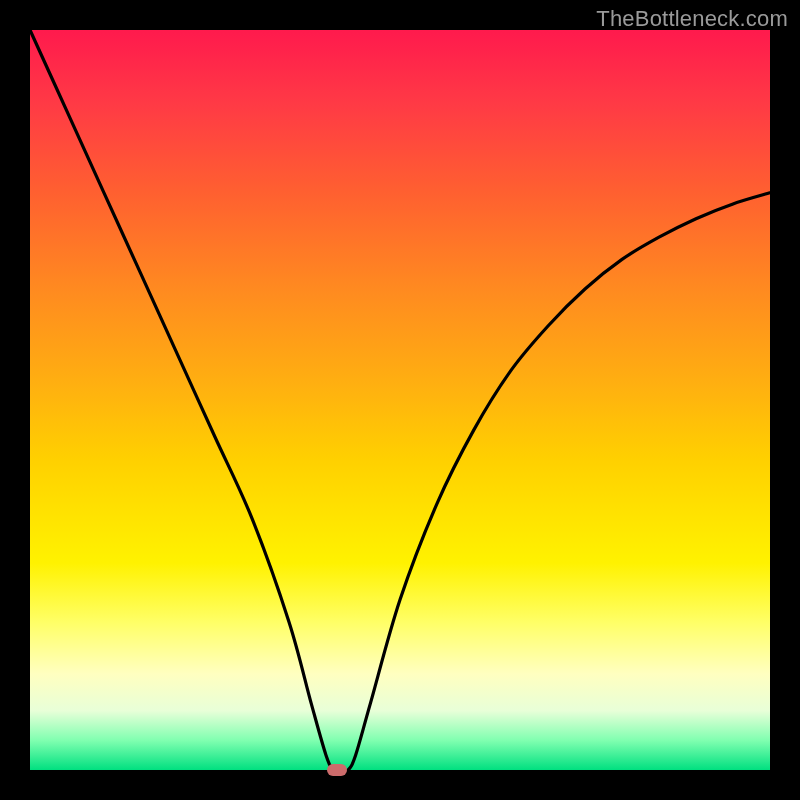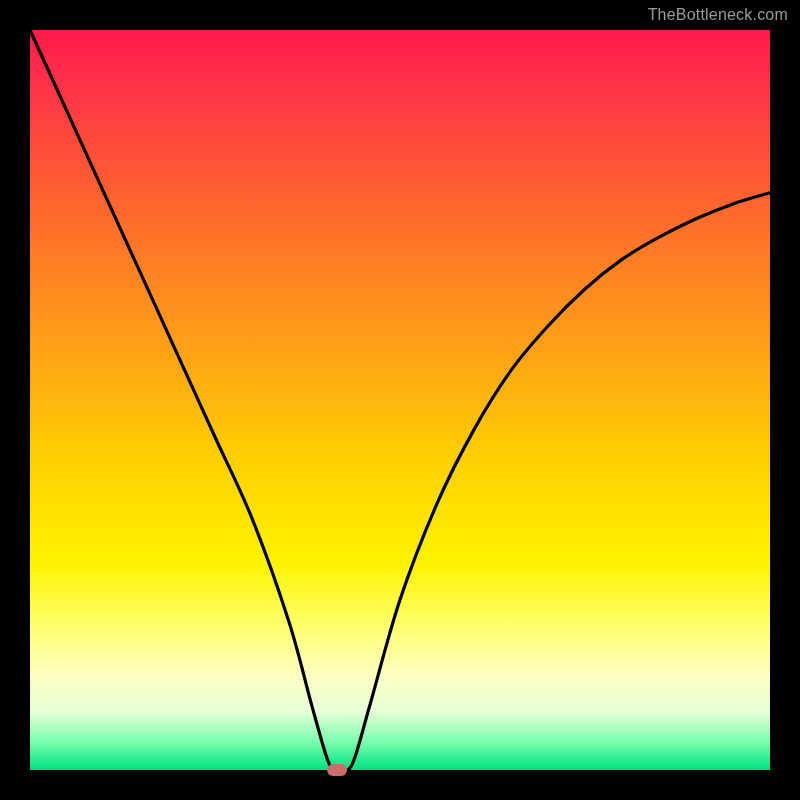--- a/index.html
+++ b/index.html
@@ -39,21 +39,21 @@
       #e8ffd8 92%,
       #80ffb0 96%,
       #00e080 100%
     );
   }
   .watermark {
     position: absolute;
     top: 6px;
     right: 12px;
     color: #9a9a9a;
-    font-size: 16px;
+    font-size: 22px;
     font-weight: 500;
     letter-spacing: 0.2px;
     user-select: none;
   }
   svg.curve {
     position: absolute;
     left: 0;
     top: 0;
     width: 740px;
     height: 740px;

